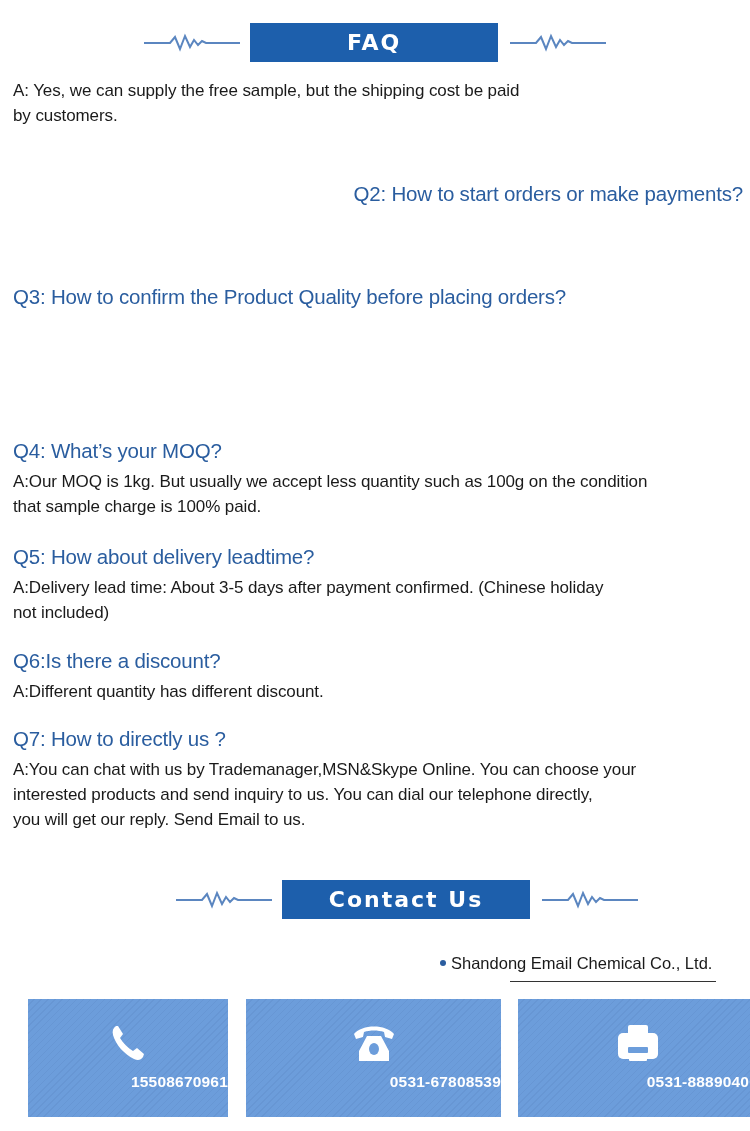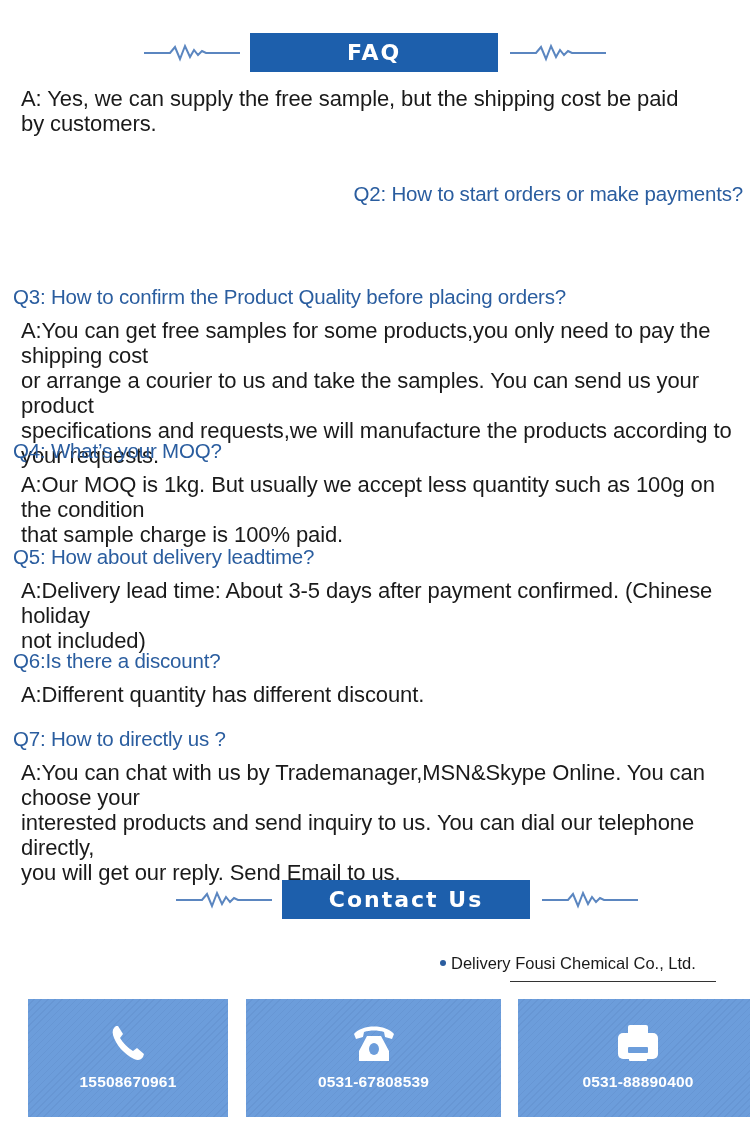--- a/index.html
+++ b/index.html
@@ -4,56 +4,52 @@
 <style>
   html, body { margin:0; padding:0; background:#ffffff; }
   body { width:750px; height:1131px; position:relative; overflow:hidden; font-family:"Liberation Sans", sans-serif; }
   .banner-row { position:absolute; left:0; width:750px; height:40px; }
   .banner { position:absolute; left:250px; width:248px; height:39px; background:#1d5fac; color:#fff; font-family:"DejaVu Sans", sans-serif; font-weight:bold; font-size:22px; letter-spacing:2px; text-align:center; line-height:39px; }
   .wave { position:absolute; top:8px; width:96px; height:24px; }
   .wave.left { left:144px; }
   .wave.right { left:510px; }
   .qa { position:absolute; left:13px; width:730px; }
   .q { color:#2a5d9f; font-family:"Liberation Sans", sans-serif; font-size:20.5px; line-height:26px; margin:0 0 5px 0; letter-spacing:-0.2px; }
-  .a { color:#1a1a1a; font-size:22px; line-height:25px; margin:8px; white-space:pre-line; letter-spacing:-0.1px; }
+  .a { color:#1a1a1a; font-size:17px; line-height:25px; margin:0; white-space:pre-line; letter-spacing:-0.1px; }
   .company { position:absolute; left:440px; top:954px; font-size:16.5px; color:#1a1a1a; }
   .company .dot { display:inline-block; width:6px; height:6px; border-radius:50%; background:#2a5d9f; margin-right:5px; vertical-align:middle; position:relative; top:-2px; }
   .company-line { position:absolute; left:510px; top:981px; width:206px; height:1px; background:#333; }
   .card { position:absolute; top:999px; height:118px; background-color:#6c9ddb;
     background-image:repeating-linear-gradient(135deg, rgba(255,255,255,0.0) 0px, rgba(255,255,255,0.0) 4px, rgba(80,120,180,0.18) 4px, rgba(80,120,180,0.18) 5px);
     color:#fff; text-align:center; }
   .card .icon { position:absolute; left:50%; top:22px; transform:translateX(-50%); width:44px; height:44px; }
-  .card .num { position:absolute; left:0; right:0; top:74px; font-size:15.5px; font-weight:bold; letter-spacing:0.2px; }
+  .card .num { position:absolute; left:0; right:0; top:74px; font-size:15.5px; font-weight:bold; letter-spacing:0.2px;text-align:right; }
 </style>
 </head>
 <body>
 
-<div class="banner-row" style="top:33px;">
+<div class="banner-row" style="top:23px;">
   <svg class="wave left" viewBox="0 0 96 24">
     <polyline points="0,12 26,12 31,6 36,18 41,5 46,16 50,9 54,14 58,10 62,12 96,12" fill="none" stroke="#5b86c0" stroke-width="2"></polyline>
   </svg>
   <div class="banner">FAQ</div>
   <svg class="wave right" viewBox="0 0 96 24">
     <polyline points="0,12 26,12 31,6 36,18 41,5 46,16 50,9 54,14 58,10 62,12 96,12" fill="none" stroke="#5b86c0" stroke-width="2"></polyline>
   </svg>
 </div>
 
 <div class="qa" style="top:78px;">
   <p class="a">A: Yes, we can supply the free sample, but the shipping cost be paid
 by customers.</p>
 </div>
 <div class="qa" style="top:181px;text-align:right;">
   <p class="q">Q2: How to start orders or make payments?</p>
 </div>
 <div class="qa" style="top:284px;">
   <p class="q">Q3: How to confirm the Product Quality before placing orders?</p>
-  <p class="a">A:You can get free samples for some products,you only need to pay the shipping cost
-or arrange a courier to us and take the samples. You can send us your product
-specifications and requests,we will manufacture the products according to
-your requests.</p>
 </div>
 <div class="qa" style="top:438px;">
   <p class="q">Q4: What’s your MOQ?</p>
   <p class="a">A:Our MOQ is 1kg. But usually we accept less quantity such as 100g on the condition
 that sample charge is 100% paid.</p>
 </div>
 <div class="qa" style="top:544px;">
   <p class="q">Q5: How about delivery leadtime?</p>
   <p class="a">A:Delivery lead time: About 3-5 days after payment confirmed. (Chinese holiday
 not included)</p>
@@ -73,21 +69,21 @@
   <svg class="wave left" viewBox="0 0 96 24">
     <polyline points="0,12 26,12 31,6 36,18 41,5 46,16 50,9 54,14 58,10 62,12 96,12" fill="none" stroke="#5b86c0" stroke-width="2"></polyline>
   </svg>
   <div class="banner">Contact Us</div>
   <svg class="wave right" viewBox="0 0 96 24">
     <polyline points="0,12 26,12 31,6 36,18 41,5 46,16 50,9 54,14 58,10 62,12 96,12" fill="none" stroke="#5b86c0" stroke-width="2"></polyline>
   </svg>
 </div>
 
 <div class="company">
-  <span class="dot"></span><span>Delivery Fousi Chemical Co., Ltd.</span>
+  <span class="dot"></span><span>Shandong Email Chemical Co., Ltd.</span>
 </div>
 <div class="company-line"></div>
 
 <div class="card" style="left:28px; width:200px;">
   <svg class="icon" viewBox="0 0 44 44">
     <path d="M10 5 C7 7 6 10 7 14 C10 24 18 33 28 38 C32 40 35 39 37 36 L38 33 L31 27 L27 30 C22 27 17 22 14 17 L17 13 L12 5 Z" fill="#fff"></path>
   </svg>
   <div class="num">15508670961</div>
 </div>
 

